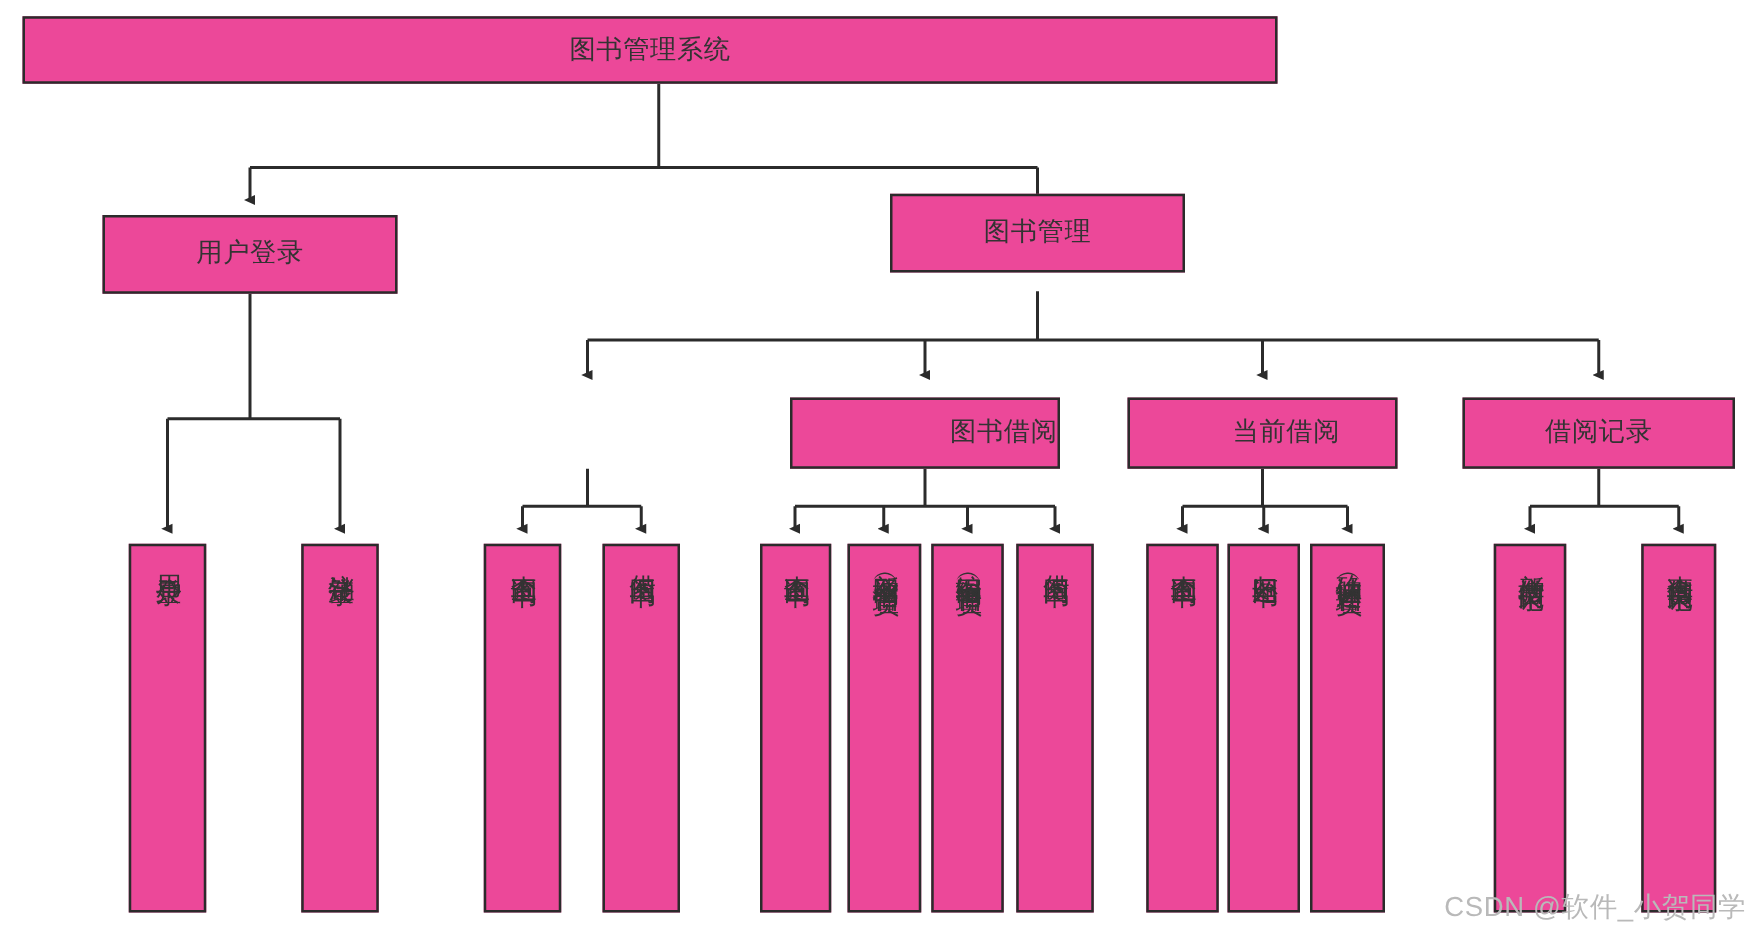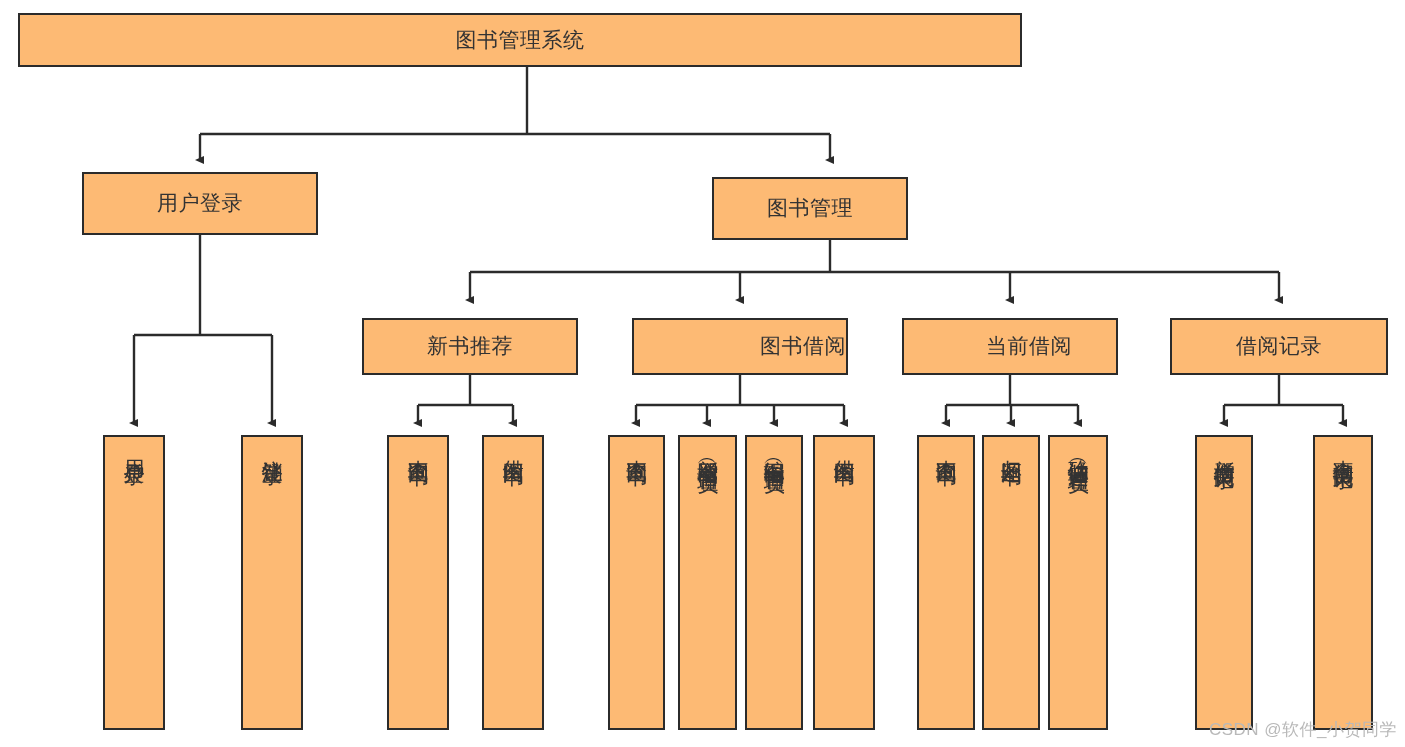--- a/index.html
+++ b/index.html
@@ -22,21 +22,21 @@
     position: absolute;
     left: 0;
     top: 0;
     width: 1405px;
     height: 747px;
     pointer-events: none;
   }
   .node {
     position: absolute;
     box-sizing: border-box;
-    background: #fdba74;
+    background: #ec4899;
     border: 2px solid #2b2b2b;
     display: flex;
     align-items: center;
     justify-content: center;
     text-align: center;
   }
   .node .label {
     font-size: 21px;
     line-height: 1.15;
     letter-spacing: 0.5px;
@@ -54,21 +54,21 @@
     font-size: 21px;
     line-height: 1.35;
     letter-spacing: 2px;
     white-space: normal;
     max-height: 100%;
   }
   .watermark {
     position: absolute;
     right: 8px;
     bottom: 6px;
-    font-size: 17px;
+    font-size: 22px;
     color: #b9b9b9;
     letter-spacing: 0.5px;
     white-space: nowrap;
   }
 </style>
 </head>
 <body>
 
 <div id="canvas">
 
@@ -123,27 +123,24 @@
   </svg>
 
   <div class="node" style="left:18px; top:13px; width:1004px; height:54px;">
     <span class="label">图书管理系统</span>
   </div>
 
   <div class="node" style="left:82px; top:172px; width:236px; height:63px;">
     <span class="label">用户登录</span>
   </div>
 
-  <div class="node" style="left:712px; top:177px; width:196px; height:63px;">
+  <div class="node" style="left:712px; top:155px; width:236px; height:63px;">
     <span class="label">图书管理</span>
   </div>
 
-  <div class="node" style="left:362px; top:318px; width:216px; height:57px;">
-    <span class="label">新书推荐</span>
-  </div>
 
   <div class="node" style="left:632px; top:318px; width:216px; height:57px;justify-content:flex-end;">
     <span class="label">图书借阅</span>
   </div>
 
   <div class="node" style="left:902px; top:318px; width:216px; height:57px;padding-left:38px;">
     <span class="label">当前借阅</span>
   </div>
 
   <div class="node" style="left:1170px; top:318px; width:218px; height:57px;">

